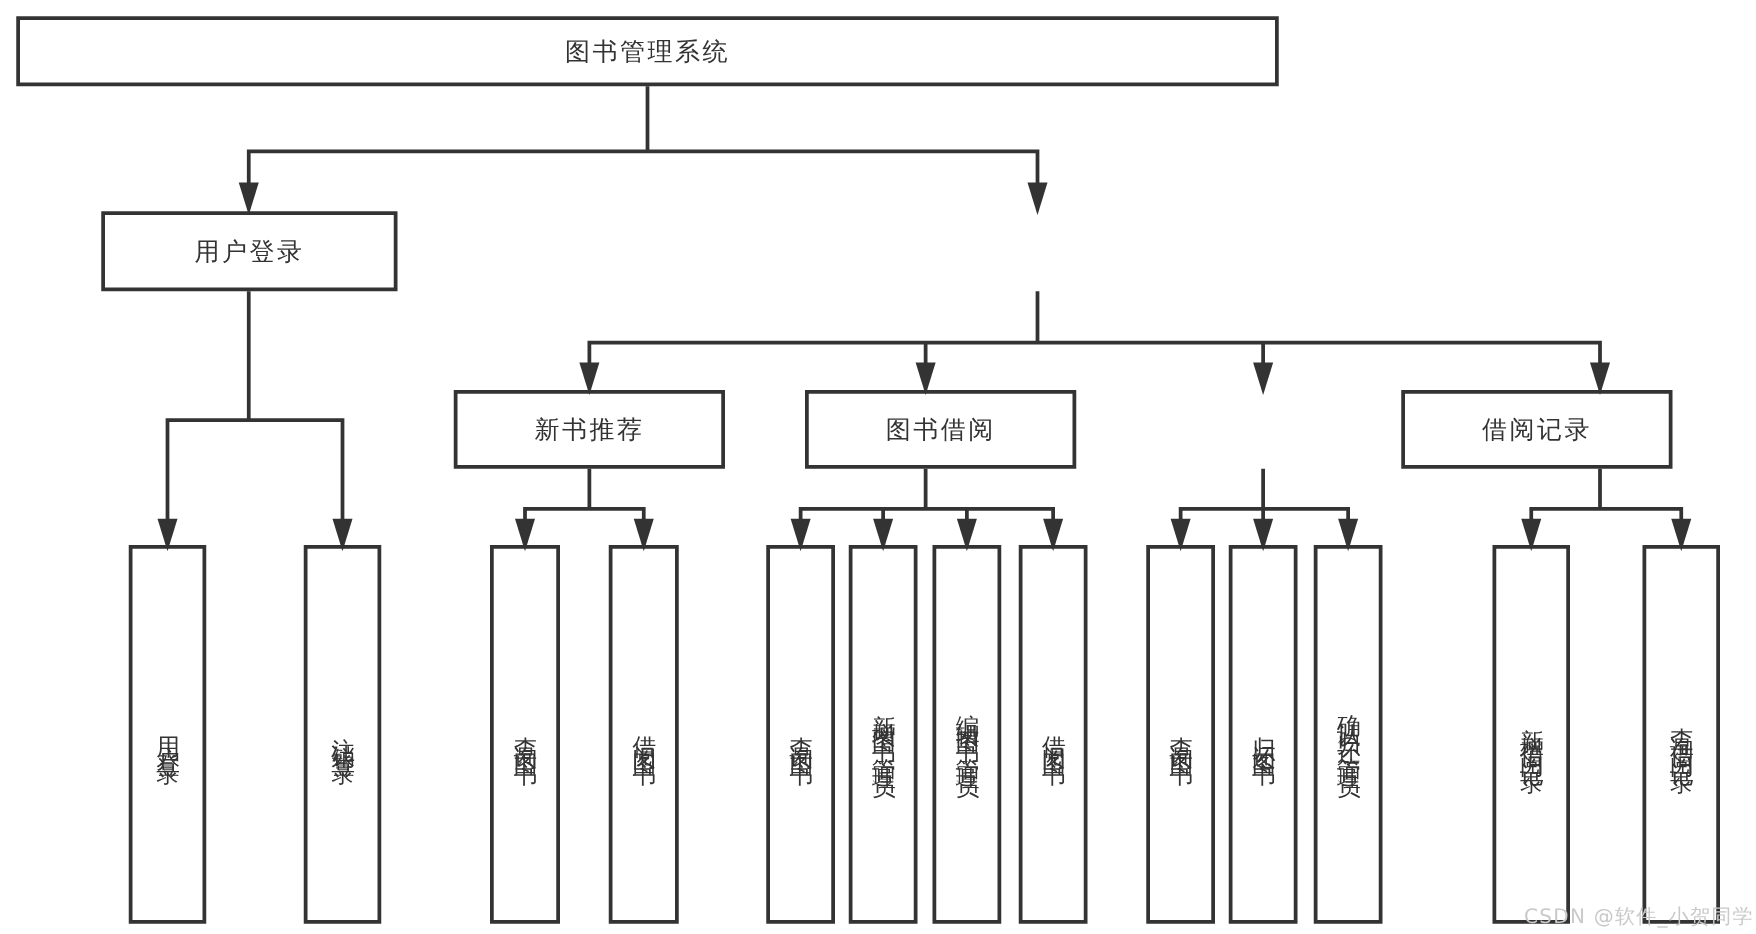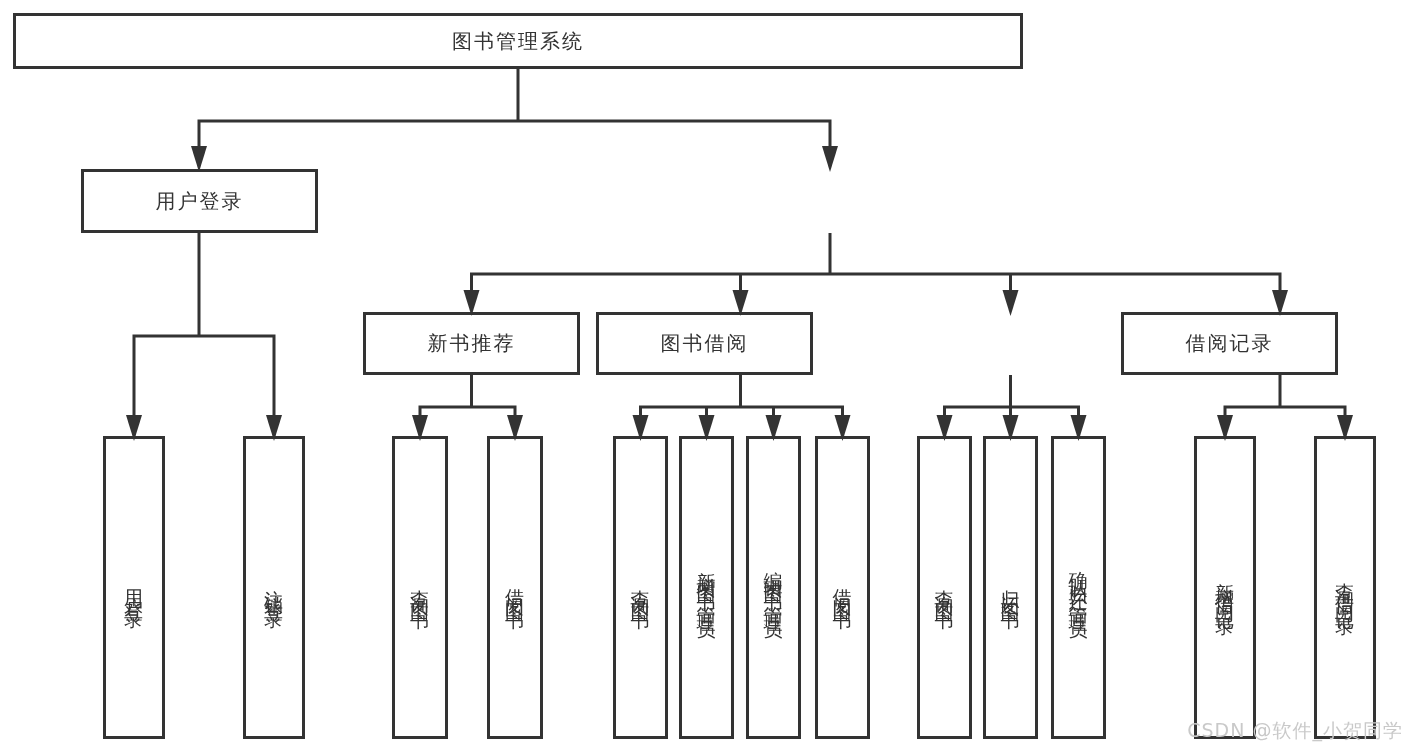--- a/index.html
+++ b/index.html
@@ -41,21 +41,21 @@
     writing-mode: vertical-rl;
     text-orientation: mixed;
     letter-spacing: 7px;
     line-height: 1;
   }
   .watermark {
     position: absolute;
     right: 2px;
     bottom: 3px;
     z-index: 3;
-    font-size: 19px;
+    font-size: 16px;
     letter-spacing: 1px;
     color: #c9c9c9;
     white-space: nowrap;
   }
 </style>
 </head>
 <body>
 
 <div class="canvas">
 
@@ -63,21 +63,21 @@
     <span>图书管理系统</span>
   </div>
 
   <div class="node h-node l2-node" style="left:81px;width:237px">
     <span>用户登录</span>
   </div>
 
   <div class="node h-node l3-node" style="left:363px">
     <span>新书推荐</span>
   </div>
-  <div class="node h-node l3-node" style="left:596px">
+  <div class="node h-node l3-node" style="left:644px">
     <span>图书借阅</span>
   </div>
   <div class="node h-node l3-node" style="left:1121px">
     <span>借阅记录</span>
   </div>
 
   <div class="node v-node" style="left:103px;width:62px">
     <span class="vtext">用户登录</span>
   </div>
   <div class="node v-node" style="left:243px;width:62px">

